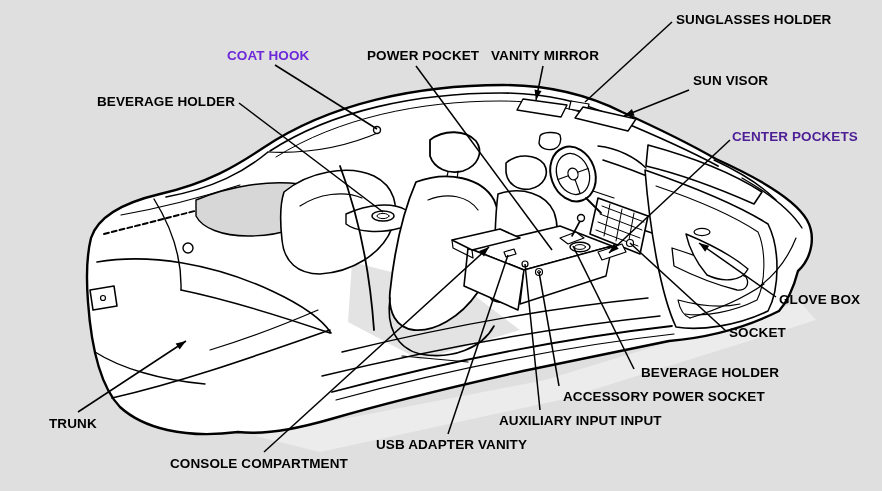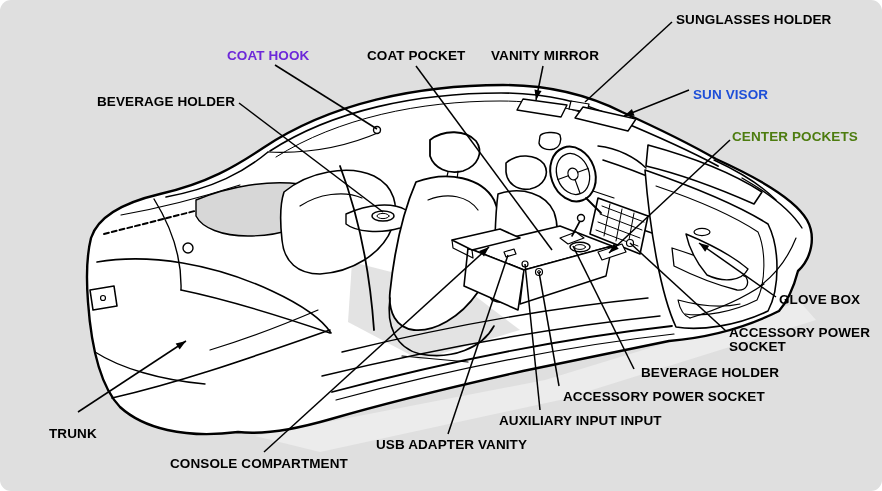--- a/index.html
+++ b/index.html
@@ -2,21 +2,20 @@
 <html><head>
 <meta charset="utf-8">
 <style>
   html,body{margin:0;padding:0;}
   .stage{
     position:relative;
     width:882px;height:491px;
     background:#dfdfdf;
     overflow:hidden;
     font-family:"Liberation Sans",sans-serif;
-    border-radius:11px;
   }
   .stage svg{position:absolute;left:0;top:0;}
   .callout{
     position:absolute;
     font:700 13.5px/13.5px "Liberation Sans",sans-serif;
     color:#000;
     letter-spacing:.1px;
     white-space:nowrap;
   }
   .callout span{display:block;}
@@ -169,53 +168,52 @@
   </svg>
 
   <div id="labels">
       <div class="callout" style="left: 676px; top: 13px; color: rgb(0, 0, 0);">
         <span>SUNGLASSES HOLDER</span>
       </div>
       <div class="callout" style="left: 227px; top: 49px; color: #6d28d9;">
         <span>COAT HOOK</span>
       </div>
       <div class="callout" style="left: 367px; top: 49px; color: rgb(0, 0, 0);">
-        <span>COAT POCKET</span>
+        <span>POWER POCKET</span>
       </div>
       <div class="callout" style="left: 491px; top: 49px; color: rgb(0, 0, 0);">
         <span>VANITY MIRROR</span>
       </div>
-      <div class="callout" style="left: 693px; top: 88px; color: #1d4ed8;">
+      <div class="callout" style="left: 693px; top: 74px; color: #000000;">
         <span>SUN VISOR</span>
       </div>
-      <div class="callout" style="left: 732px; top: 130px; color: #4d7c0f;">
+      <div class="callout" style="left: 732px; top: 130px; color: #4c1d95;">
         <span>CENTER POCKETS</span>
       </div>
       <div class="callout" style="left: 97px; top: 95px; color: rgb(0, 0, 0);">
         <span>BEVERAGE HOLDER</span>
       </div>
       <div class="callout" style="left: 779px; top: 293px; color: #000000;">
         <span>GLOVE BOX</span>
       </div>
       <div class="callout" style="left: 729px; top: 326px; color: rgb(0, 0, 0);">
-        <span>ACCESSORY POWER</span>
         <span>SOCKET</span>
       </div>
       <div class="callout" style="left: 641px; top: 366px; color: rgb(0, 0, 0);">
         <span>BEVERAGE HOLDER</span>
       </div>
       <div class="callout" style="left: 563px; top: 390px; color: rgb(0, 0, 0);">
         <span>ACCESSORY POWER SOCKET</span>
       </div>
       <div class="callout" style="left: 499px; top: 414px; color: rgb(0, 0, 0);">
         <span>AUXILIARY INPUT INPUT</span>
       </div>
       <div class="callout" style="left: 376px; top: 438px; color: rgb(0, 0, 0);">
         <span>USB ADAPTER VANITY</span>
       </div>
       <div class="callout" style="left: 170px; top: 457px; color: rgb(0, 0, 0);">
         <span>CONSOLE COMPARTMENT</span>
       </div>
-      <div class="callout" style="left: 49px; top: 427px; color: rgb(0, 0, 0);">
+      <div class="callout" style="left: 49px; top: 417px; color: rgb(0, 0, 0);">
         <span>TRUNK</span>
       </div>
     </div>
 </div>
 
 </body></html>

